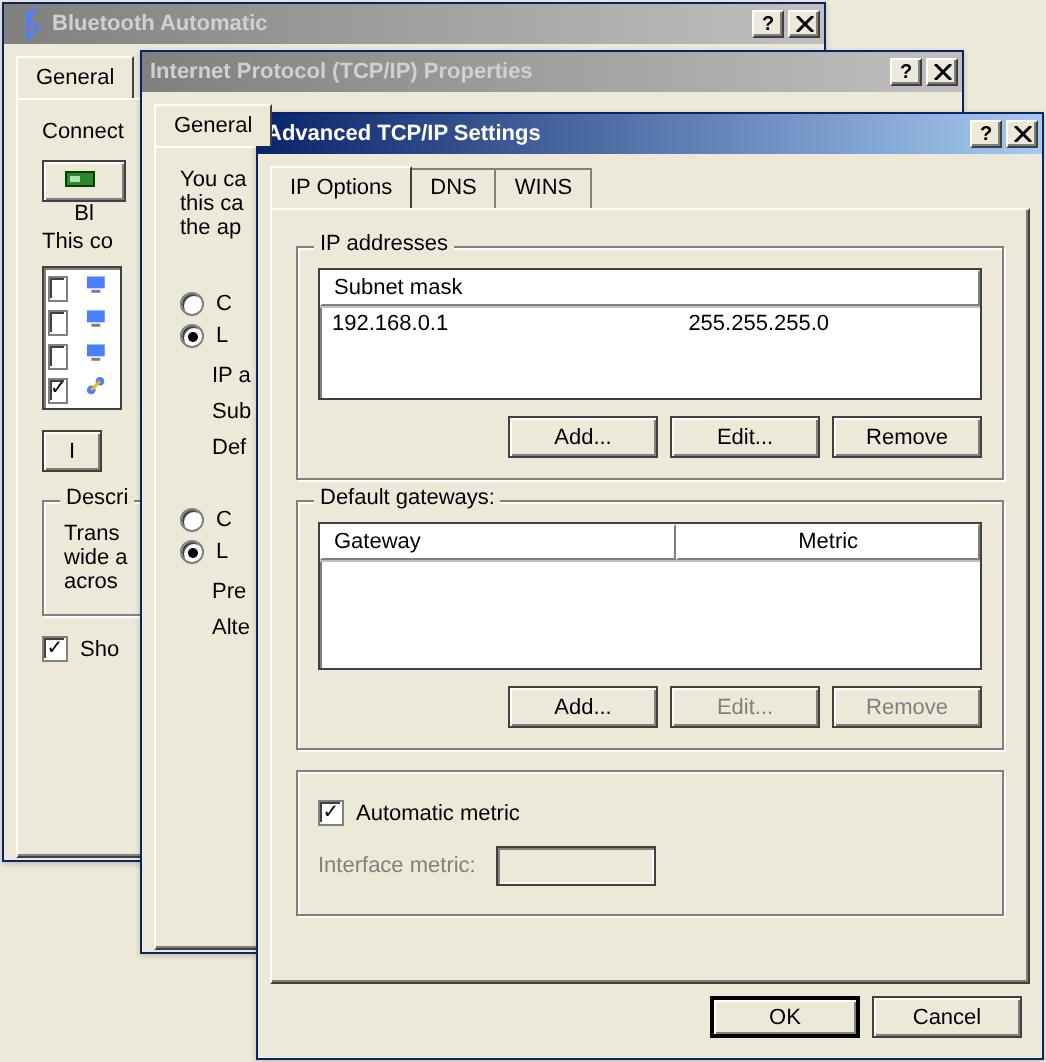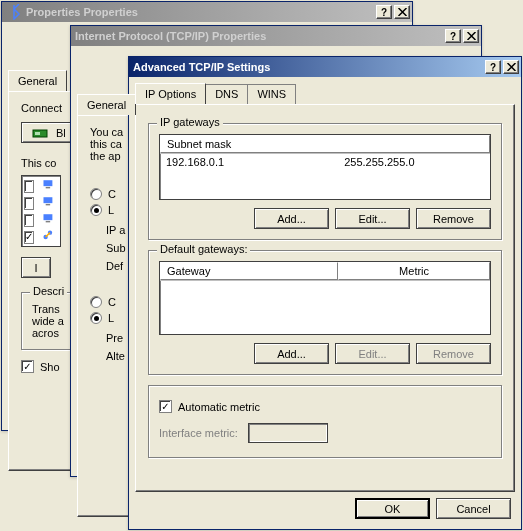--- a/index.html
+++ b/index.html
@@ -64,21 +64,20 @@
     border-bottom: none;
     background: #ece9d8;
     position: relative;
     top: 1px;
     margin-right:-1px;
   }
   .tab.bg-tab {
     border-top: 1px solid #fff;
     border-left: 1px solid #fff;
     border-right:1px solid #404040;
-    margin-top:42px;
   }
   .tab.selected {
     background:#ece9d8;
     border-top: 1px solid #fff;
     border-left: 1px solid #fff;
     border-right:1px solid #404040;
     z-index:2;
     top:0;
     padding-top:4px; padding-bottom:4px;
   }
@@ -102,20 +101,21 @@
     position:absolute; top:-8px; left:8px;
     background:#ece9d8; padding:0 3px;
   }
   .btn {
     min-width:75px; height:21px;
     background:#ece9d8;
     border:1px solid #404040;
     box-shadow: inset 1px 1px 0 #fff, inset -1px -1px 0 #808080;
     font-family: inherit; font-size:11px;
     padding:0 10px;
+    flex-direction:column;
   }
   .btn:disabled, .btn.disabled {
     color:#808080;
   }
   .btn.default {
     border:2px solid #000;
     box-shadow: inset 1px 1px 0 #fff, inset -1px -1px 0 #808080;
   }
   .row-right { display:flex; justify-content:flex-end; gap:6px; }
   .listview {
@@ -155,21 +155,21 @@
 </head>
 <body>
 
 <div class="window" style="left:1px; top:1px; width:412px; height:430px;">
   <div class="titlebar">
     <span class="title-icon">
       <svg viewBox="0 0 16 16">
           <path d="M8 1v14l5-5-5-5 5-5-5 5" fill="none" stroke="#4a80ff" stroke-width="1.5"></path>
         </svg>
     </span>
-    <span class="title-text">Properties Properties</span>
+    <span class="title-text">Bluetooth Automatic</span>
     <div class="title-buttons">
       <div class="title-btn">
           <b>?</b>
         </div>
       <div class="title-btn">
         <svg viewBox="0 0 8 8">
             <path d="M0 0l8 8M8 0l-8 8" stroke="#000" stroke-width="1.5"></path>
           </svg>
       </div>
     </div>
@@ -325,21 +325,21 @@
       <span>DNS</span>
     </div>
     <div class="tab">
       <span>WINS</span>
     </div>
   </div>
 
   <div class="panel" style="height:388px; position:relative;">
 
     <div class="group">
-      <span class="group-caption">IP gateways</span>
+      <span class="group-caption">IP addresses</span>
       <div class="listview" style="height:66px;">
         <div class="lv-head">
           <div class="col" style="flex:1;">Subnet mask</div>
         </div>
         <div class="lv-row">
           <div class="cell" style="width:54%;">192.168.0.1</div>
           <div class="cell" style="flex:1;">255.255.255.0</div>
         </div>
       </div>
       <div class="row-right" style="margin-top:8px;">

